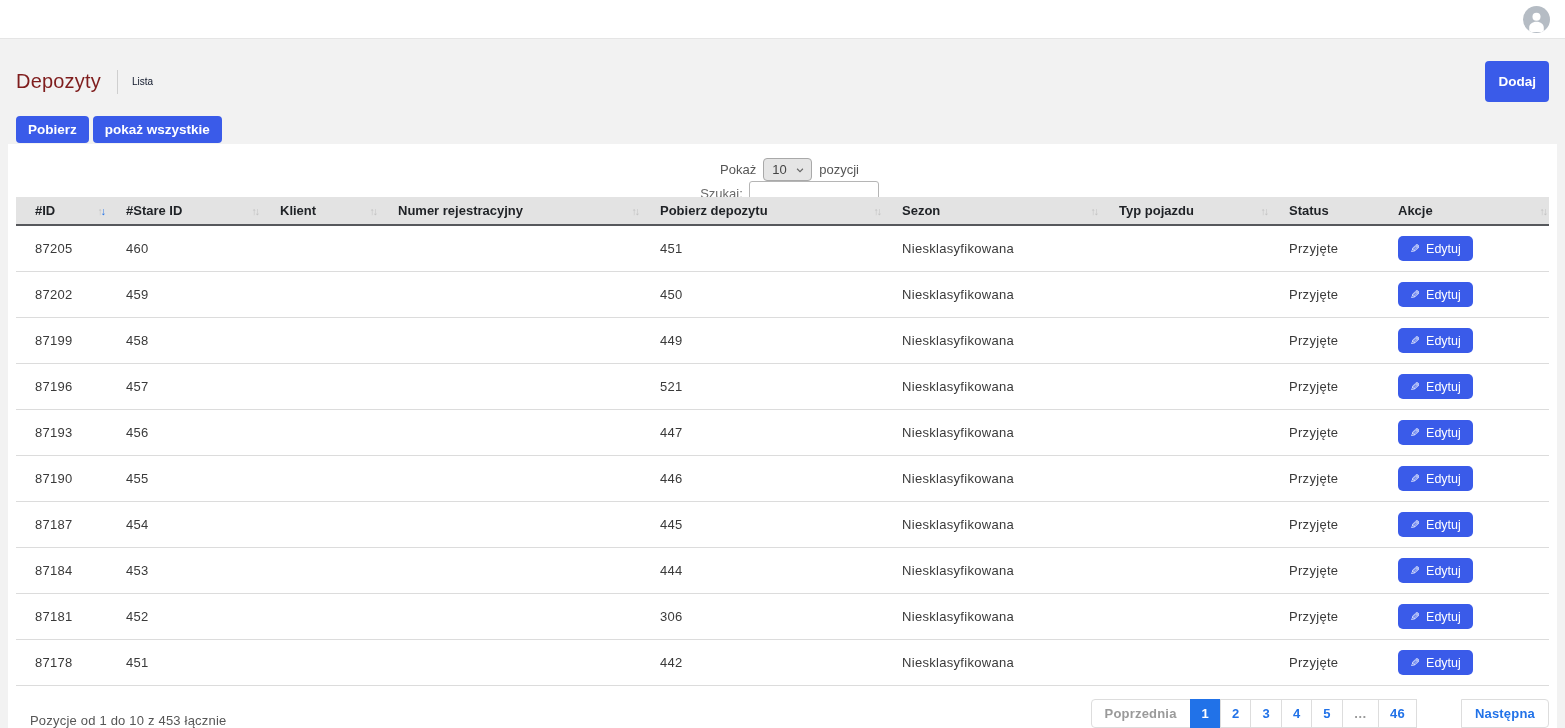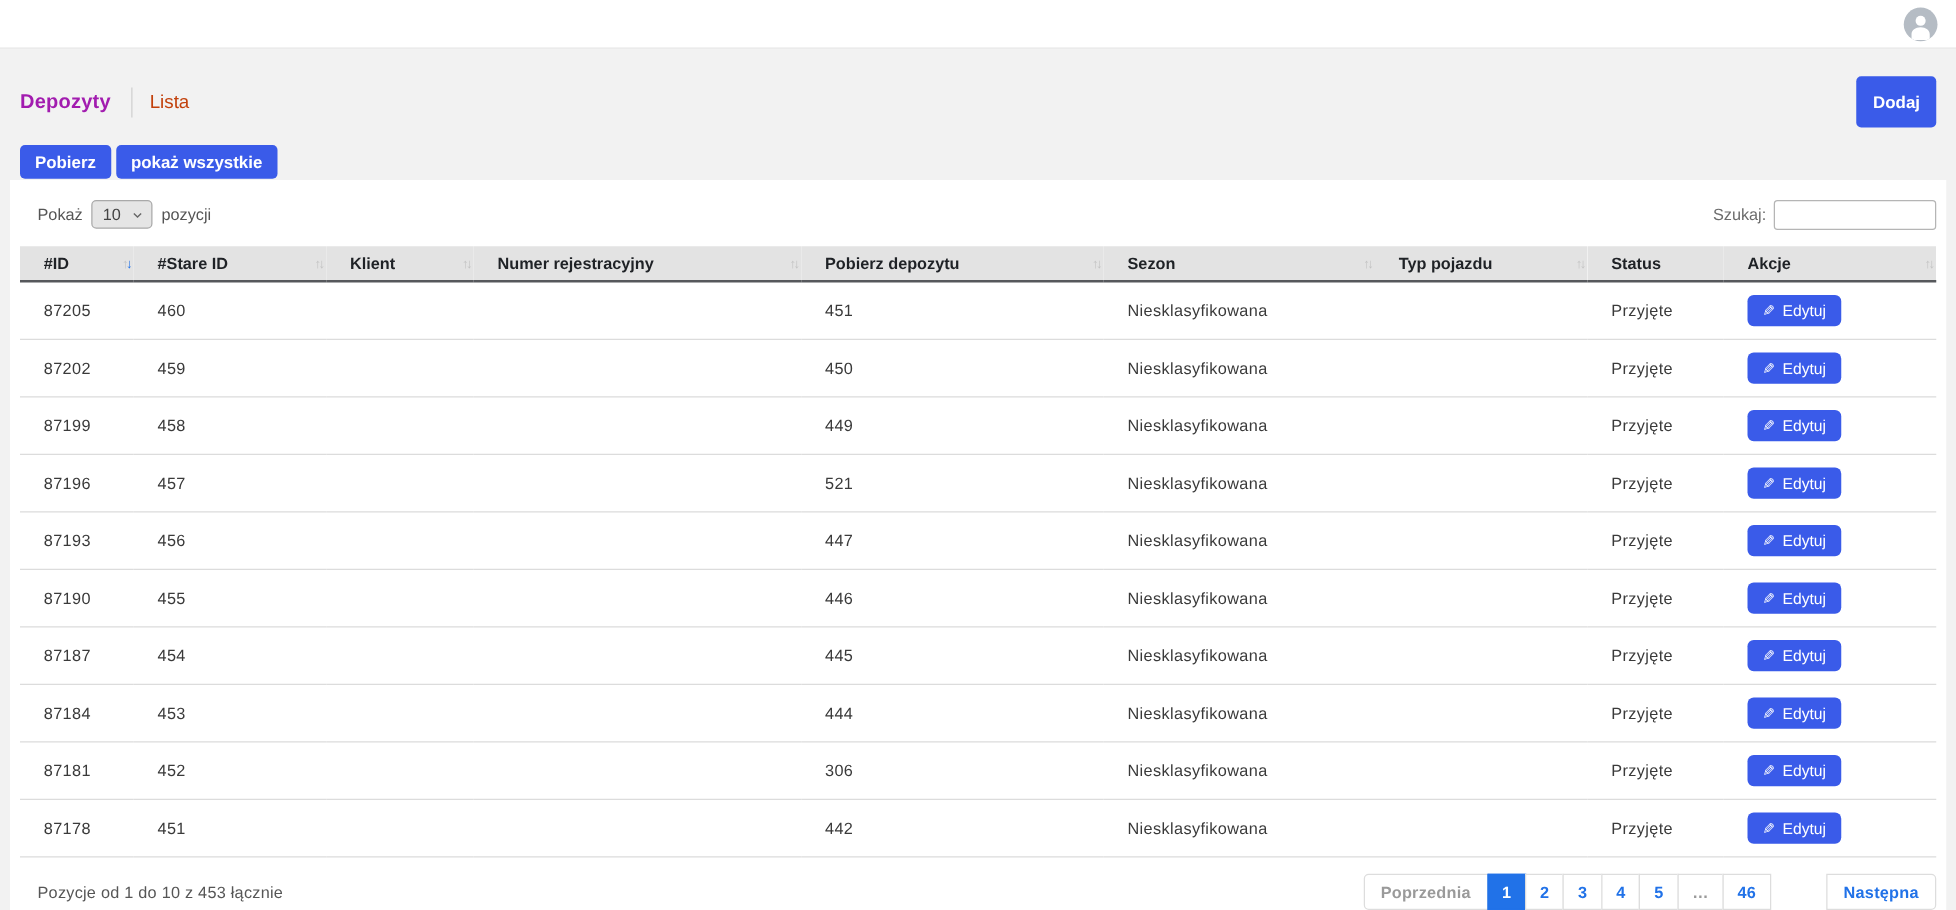--- a/index.html
+++ b/index.html
@@ -20,41 +20,41 @@
   .avatar {
     width:27px; height:27px; border-radius:50%;
     background:#b5bcc4; overflow:hidden; position:relative; cursor:pointer;
     display:flex; align-items:center; justify-content:center;
   }
   .avatar svg { width:23px; height:23px; margin-top:3px; }
 
   
   .page-head { padding:22px 16px 0 16px; }
   .title-row { display:flex; align-items:center; }
-  .page-title { margin:0; font-size:16px; font-weight:700; color:#a21caf; letter-spacing:.2px; }
+  .page-title { margin:0; font-size:20px; font-weight:400; color:#7f1d1d; letter-spacing:.2px; }
   .title-divider { width:1px; height:24px; background:#cfcfcf; margin:0 14px 0 16px; }
-  .crumb { font-size:15px; color:#c2410c; }
+  .crumb { font-size:10px; color:#0f172a; }
   .btn {
     border:none; cursor:pointer; color:#fff;
     background:#3a5be9; border-radius:4px;
     font-family:"Liberation Sans", sans-serif;
     font-size:13.5px; font-weight:700;
   }
   .btn-add { margin-left:auto; height:41px; padding:0 13px; }
   .toolbar-row { margin-top:14px; display:flex; gap:4px; }
   .toolbar-row .btn { height:27px; padding:0 12px; }
 
   
   .card {
     background:#ffffff; margin:1px 8px 0 8px; height:600px;
     padding:14px 8px 0 8px;
   }
   .controls-row {
     display:flex; justify-content:space-between; align-items:center;
-    padding-left:14px; font-size:13px; color:#555; height:27px; margin-bottom:12px;
+    padding-left:14px; font-size:13px; color:#555; height:27px; margin-bottom:12px;flex-direction:column;
   }
   .length-control { display:flex; align-items:center; }
   .select-box {
     display:inline-flex; align-items:center; justify-content:space-between;
     width:49px; height:23px; margin:0 7px; padding:0 6px 0 8px;
     border:1px solid #a9a9a9; border-radius:4px; background:#e5e5e5;
     font-size:13px; color:#444; cursor:pointer;
   }
   .select-box svg { width:10px; height:10px; }
   .search-control { display:flex; align-items:center; gap:6px; color:#6b6b6b; }
@@ -88,21 +88,21 @@
   .data-table td.actions { padding-top:10px; padding-bottom:10px; letter-spacing:0; }
   .btn-edit {
     display:inline-flex; align-items:center; gap:6px;
     height:25px; padding:0 12px; border-radius:5px;
     font-size:12.5px; font-weight:400;
   }
   .pencil { font-size:12px; line-height:1; transform:scaleX(-1); display:inline-block; }
 
   
   .footer-row {
-    display:flex; justify-content:space-between; align-items:center;
+    display:flex; justify-content:space-between; align-items:flex-end;
     margin-top:13px; padding-left:14px;
   }
   .table-info { font-size:13px; color:#565656; letter-spacing:.2px; }
   .pagination { list-style:none; display:flex; margin:0; padding:0; }
   .pagination li a {
     display:block; border:1px solid #dddddd; margin-left:-1px; background:#fff;
     padding:6px 11px; font-size:13px; color:#2172e8; text-decoration:none;
     font-weight:700; letter-spacing:.2px; cursor:pointer;
   }
   .pagination li.prevnext a { padding:6px 13px; }

